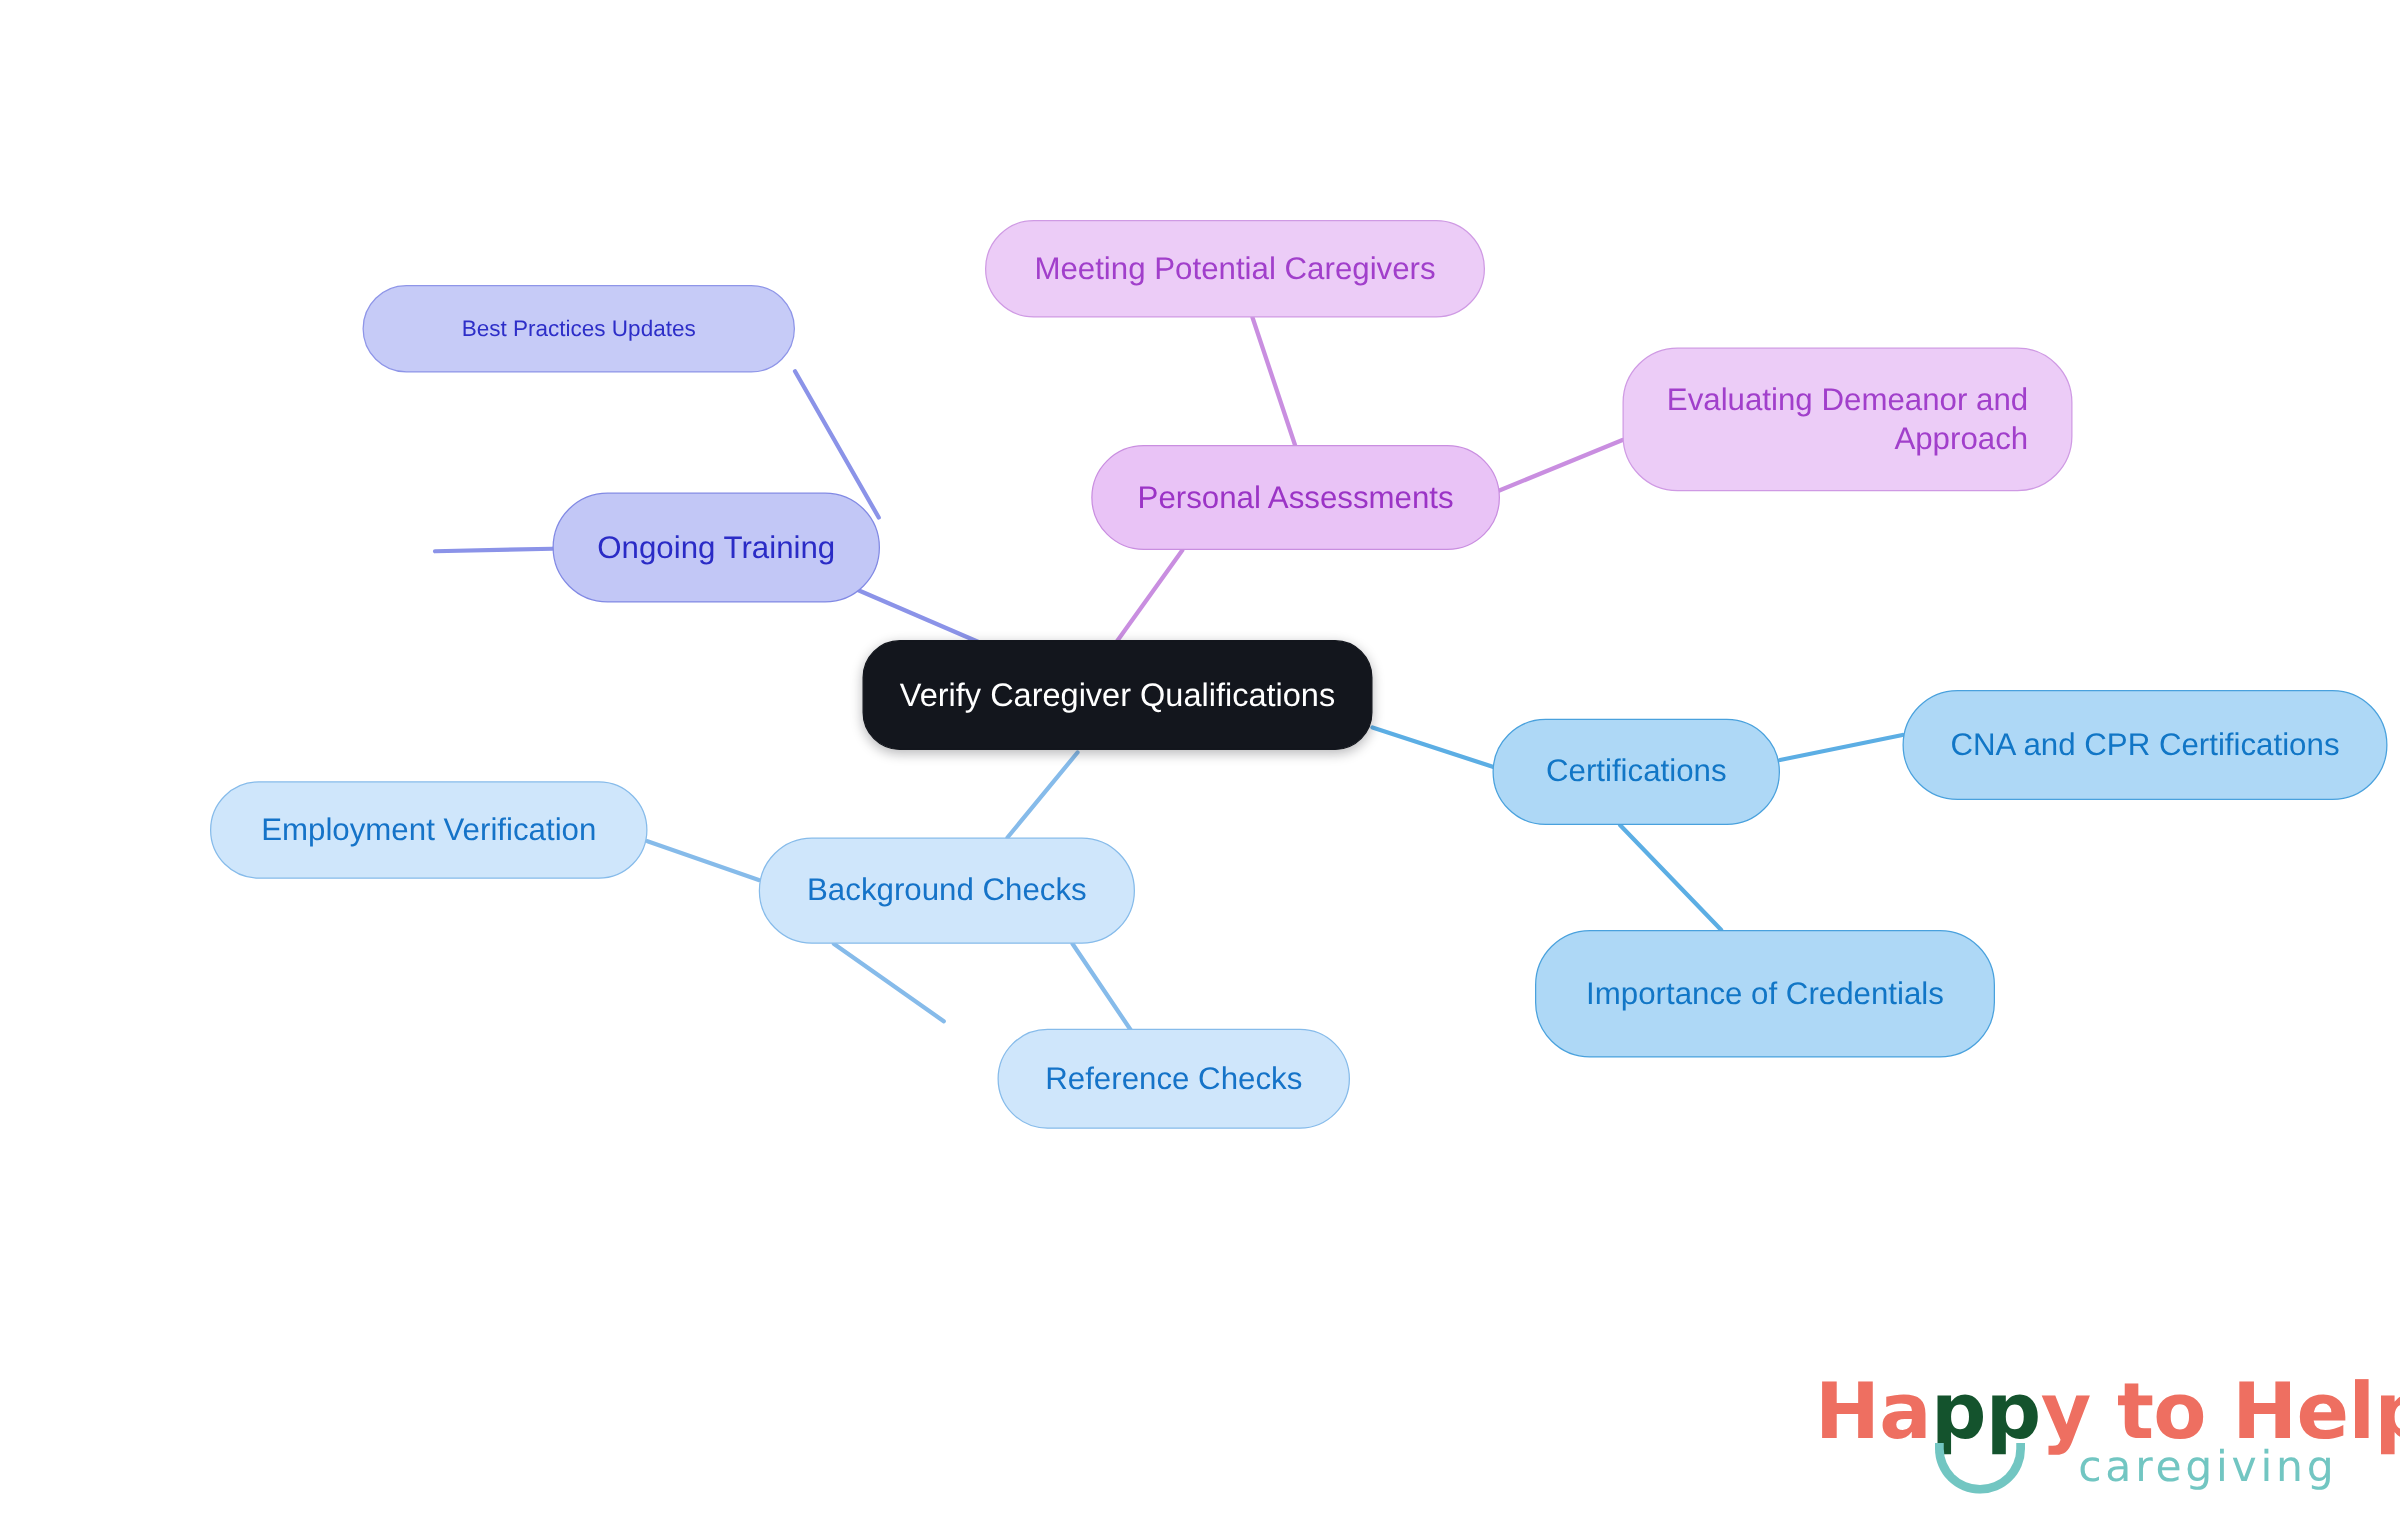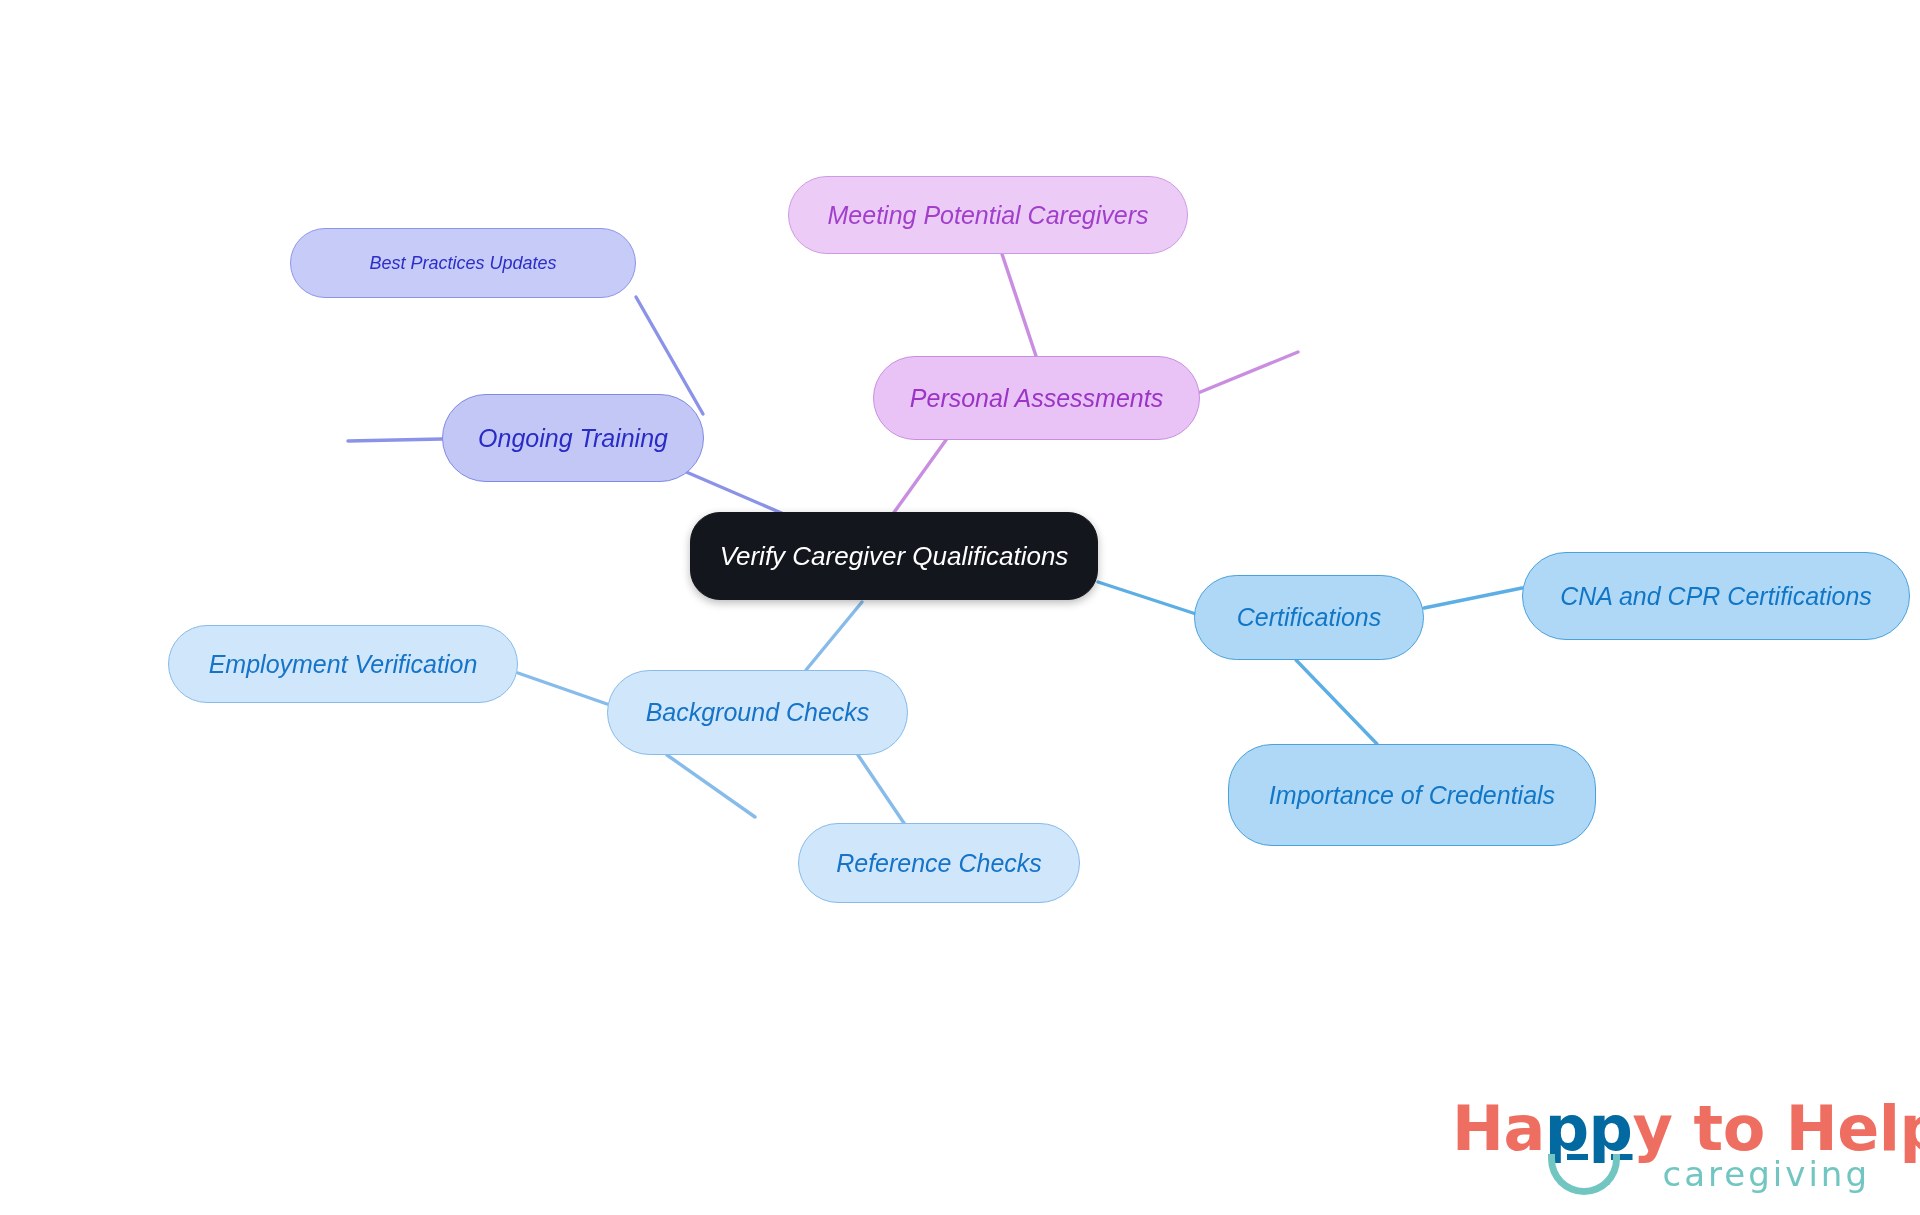--- a/index.html
+++ b/index.html
@@ -38,21 +38,20 @@
     display: flex;
     align-items: center;
     justify-content: center;
     text-align: right;
     border-radius: 44px;
     border-style: solid;
     border-width: 1.6px;
     line-height: 1.24;
     padding: 4px 18px;
     white-space: pre-line;
-    font-style: italic;
   }
 
   .node-root {
     background: #13161d;
     border-color: #13161d;
     color: #ffffff;
     font-size: 26px;
     border-radius: 30px;
     box-shadow: 0 3px 9px rgba(10, 12, 18, 0.28);
   }
@@ -110,21 +109,21 @@
     position: absolute;
     left: 0;
     top: 0;
     font-size: 62px;
     font-weight: bold;
     letter-spacing: -0.5px;
     font-family: "DejaVu Sans", "Liberation Sans", sans-serif;
     white-space: nowrap;
   }
   .brand-coral { color: #ee6f61; }
-  .brand-teal  { color: #0369a1; text-decoration: underline; }
+  .brand-teal  { color: #14532d; }
   .brand-smile {
     position: absolute;
     left: 96px;
     top: 62px;
     width: 58px;
     height: 34px;
     border: 7px solid #72c6c2;
     border-top: none;
     border-radius: 0 0 40px 40px;
   }
@@ -168,20 +167,22 @@
 
   <div class="node node-violet" style="left:290px; top:228px; width:346px; height:70px;">Best Practices Updates</div>
 
 
   <div class="node node-violet-deep" style="left:442px; top:394px; width:262px; height:88px;">Ongoing Training</div>
 
   <div class="node node-pink" style="left:788px; top:176px; width:400px; height:78px;">Meeting Potential Caregivers</div>
 
   <div class="node node-pink-deep" style="left:873px; top:356px; width:327px; height:84px;">Personal Assessments</div>
 
+  <div class="node node-pink" style="left:1298px; top:278px; width:360px; height:115px;">Evaluating Demeanor and
+Approach</div>
 
   <div class="node node-blue-deep" style="left:1194px; top:575px; width:230px; height:85px;">Certifications</div>
 
   <div class="node node-blue-deep" style="left:1522px; top:552px; width:388px; height:88px;">CNA and CPR Certifications</div>
 
   <div class="node node-blue-deep" style="left:1228px; top:744px; width:368px; height:102px;">Importance of Credentials</div>
 
   <div class="node node-blue" style="left:607px; top:670px; width:301px; height:85px;">Background Checks</div>
 
   <div class="node node-blue" style="left:168px; top:625px; width:350px; height:78px;">Employment Verification</div>

